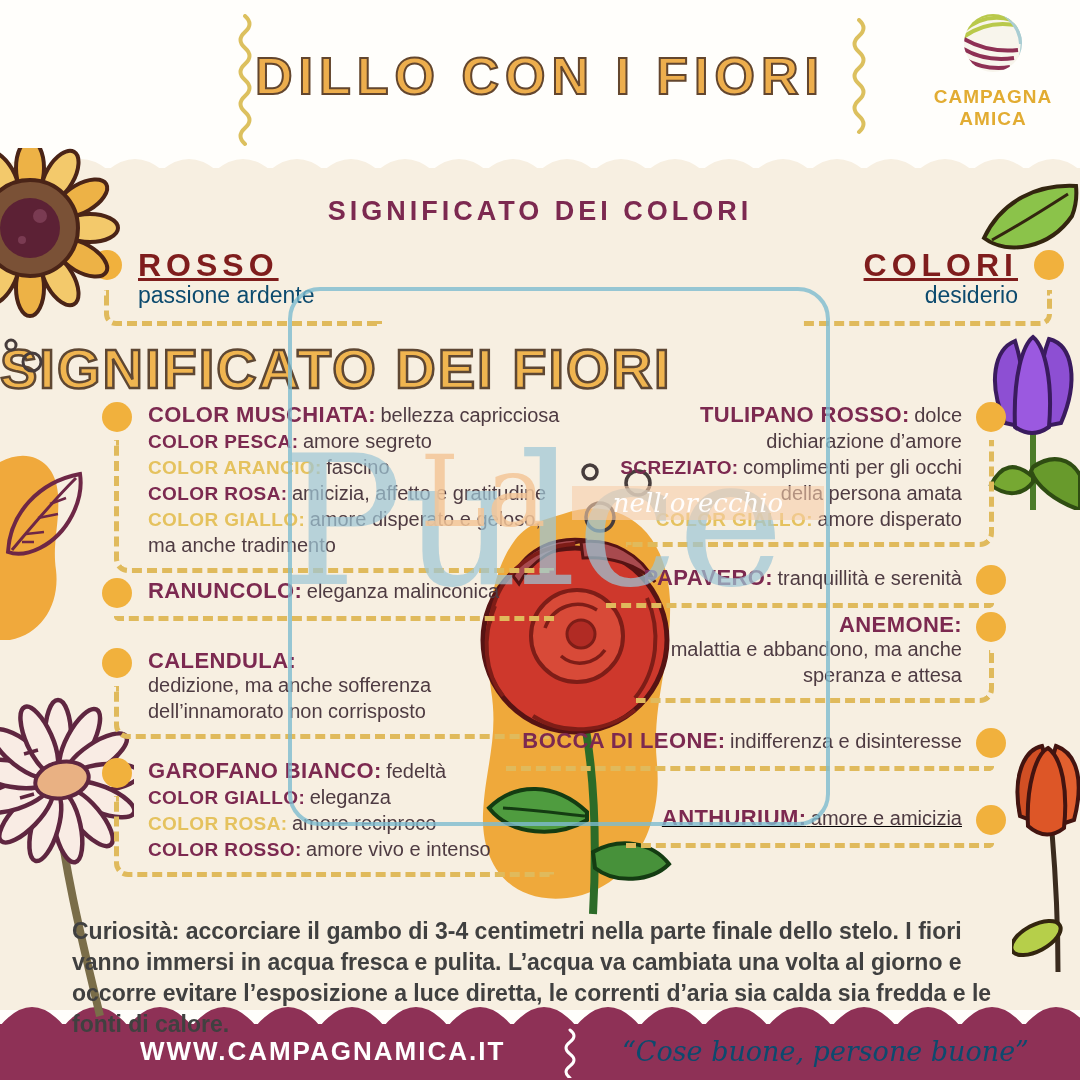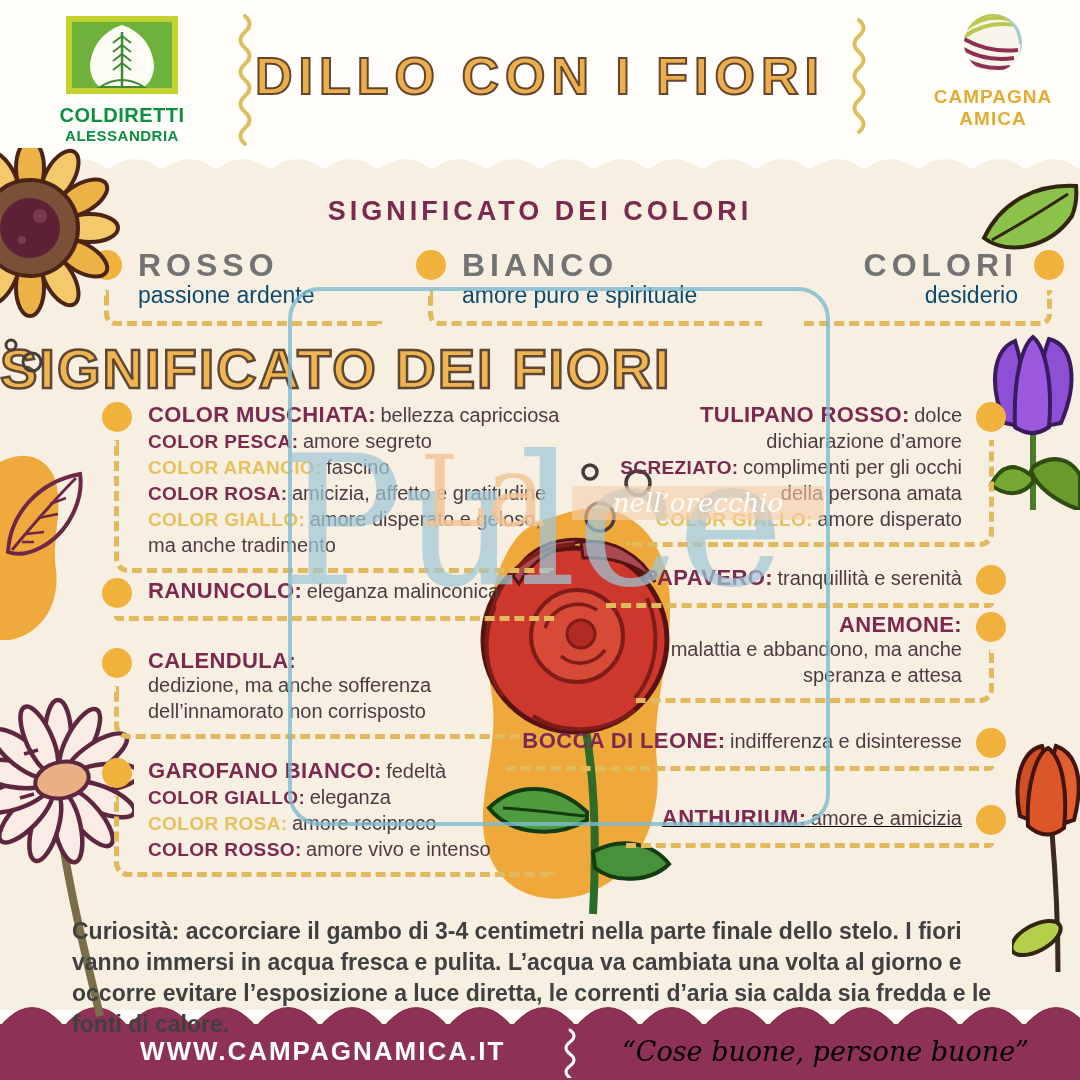--- a/index.html
+++ b/index.html
@@ -19,26 +19,26 @@
     -webkit-text-stroke:2px #63462e;}
   .wavy{position:absolute;}
   
   .panel{position:absolute;left:0;top:168px;width:1080px;height:842px;background:#f7efe1;}
   .scallop-top{position:absolute;left:0;top:150px;}
   .scallop-bottom{position:absolute;left:0;top:1000px;}
   .footer{position:absolute;left:0;top:1024px;width:1080px;height:56px;background:#8e3156;}
   .footer-url{position:absolute;left:140px;top:1036px;font-size:26px;font-weight:800;
     color:#fff;letter-spacing:2px;}
   .footer-quote{position:absolute;left:622px;top:1036px;font-size:27px;font-style:italic;
-    font-family:"DejaVu Serif",serif;color:#000000;}
+    font-family:"DejaVu Serif",serif;color:#0c4a6e;}
   
   .colors-heading{position:absolute;left:0;right:0;top:196px;text-align:center;
     font-size:27px;font-weight:800;letter-spacing:4px;color:#7c2950;}
   .color-entry{position:absolute;top:248px;}
-  .color-entry .cname{font-size:32px;font-weight:800;letter-spacing:5px;color:#737373;line-height:34px;}
+  .color-entry .cname{font-size:32px;font-weight:800;letter-spacing:5px;color:#7f1d1d;line-height:34px;text-decoration:underline;}
   .color-entry .cmean{font-size:23px;color:#0c4a6e;line-height:27px;}
   .ce-l{padding-left:46px;}
   .ce-r{padding-right:46px;text-align:right;}
   .dot{position:absolute;width:30px;height:30px;border-radius:50%;background:#f1b13d;}
   .ce-l .dot{left:0;top:2px;}
   .ce-r .dot{right:0;top:2px;}
   .cl{position:absolute;left:12px;right:0;top:42px;bottom:0;
       border-left:5px dashed #e0ba5c;border-bottom:5px dashed #e0ba5c;border-bottom-left-radius:12px;}
   .cr{position:absolute;right:12px;left:0;top:42px;bottom:0;
       border-right:5px dashed #e0ba5c;border-bottom:5px dashed #e0ba5c;border-bottom-right-radius:12px;}
@@ -91,32 +91,20 @@
     text-align:center;}
   .wm-band span{font-family:"DejaVu Serif",serif;font-style:italic;font-size:26px;
     color:rgba(255,255,255,0.95);line-height:34px;}
 </style>
 </head>
 <body>
 
 <div class="canvas">
 
   <div class="header">
-    <div class="logo-block coldiretti">
-      <svg width="112" height="80" viewBox="0 0 112 80">
-        <rect x="0" y="0" width="112" height="78" fill="#c3d22e"></rect>
-        <rect x="6" y="6" width="100" height="66" fill="#6fb23b"></rect>
-        <path d="M56 9 C38 15 26 29 24 49 C24 59 28 67 34 71 L78 71 C84 67 88 59 88 49 C86 29 74 15 56 9 Z" fill="#fdfdf6"></path>
-        <path d="M34 71 Q56 57 78 71 Z" fill="#fdfdf6" stroke="#3d8a33" stroke-width="2"></path>
-        <line x1="56" y1="16" x2="56" y2="70" stroke="#3d8a33" stroke-width="2.5"></line>
-        <path d="M56 20 L47 27 M56 20 L65 27 M56 29 L47 36 M56 29 L65 36 M56 38 L47 45 M56 38 L65 45 M56 47 L47 54 M56 47 L65 54" stroke="#3d8a33" stroke-width="2" fill="none"></path>
-      </svg>
-      <div class="l1">COLDIRETTI</div>
-      <div class="l2">ALESSANDRIA</div>
-    </div>
 
     <svg class="wavy" style="left:236px;top:14px;" width="18" height="134" viewBox="0 0 18 134">
       <path d="M9 2 q9 8 0 16 q-9 8 0 16 q9 8 0 16 q-9 8 0 16 q9 8 0 16 q-9 8 0 16 q9 8 0 16 q-9 8 0 16" fill="none" stroke="#dcc05e" stroke-width="4" stroke-linecap="round"></path>
     </svg>
 
     <div class="main-title">DILLO CON I FIORI</div>
 
     <svg class="wavy" style="left:850px;top:18px;" width="18" height="126" viewBox="0 0 18 126">
       <path d="M9 2 q9 8 0 16 q-9 8 0 16 q9 8 0 16 q-9 8 0 16 q9 8 0 16 q-9 8 0 16 q9 8 0 16" fill="none" stroke="#dcc05e" stroke-width="4" stroke-linecap="round"></path>
     </svg>
@@ -265,26 +253,20 @@
   </svg>
 
   <div class="colors-heading">SIGNIFICATO DEI COLORI</div>
 
   <div class="color-entry ce-l" id="ce-rosso">
     <span class="dot"></span>
     <span class="cl"></span>
     <div class="cname">ROSSO</div>
     <div class="cmean">passione ardente</div>
   </div>
-  <div class="color-entry ce-l" id="ce-bianco">
-    <span class="dot"></span>
-    <span class="cl"></span>
-    <div class="cname">BIANCO</div>
-    <div class="cmean">amore puro e spirituale</div>
-  </div>
   <div class="color-entry ce-r" id="ce-corallo">
     <span class="dot"></span>
     <span class="cr"></span>
     <div class="cname">COLORI</div>
     <div class="cmean">desiderio</div>
   </div>
 
   <div class="fiori-heading">SIGNIFICATO DEI FIORI</div>
 
   <div class="entry left" id="fl0">

